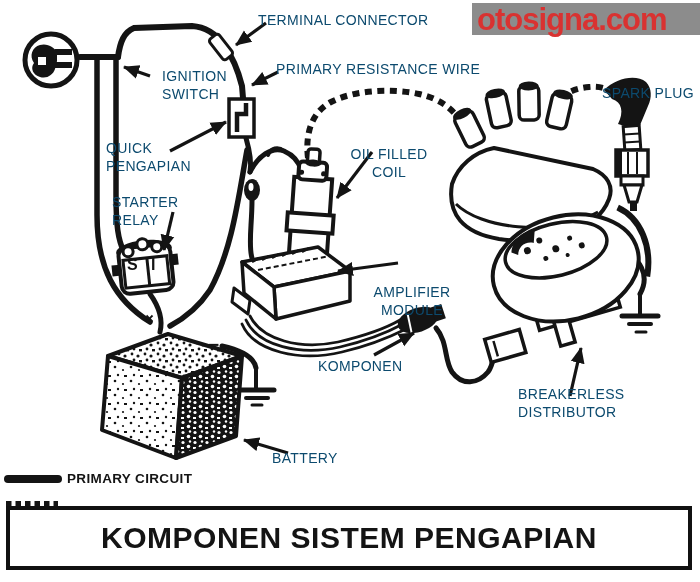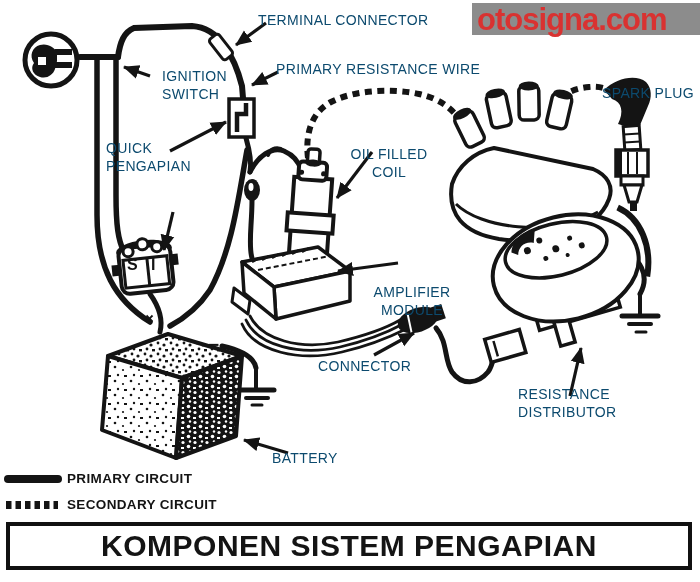--- a/index.html
+++ b/index.html
@@ -6,21 +6,21 @@
   .stage{position:relative;width:700px;height:582px;background:#ffffff;overflow:hidden;
          font-family:"Liberation Sans",sans-serif;}
   .stage svg{position:absolute;left:0;top:0;}
   .lbl{position:absolute;font-weight:400;font-size:14px;line-height:1.32;letter-spacing:.35px;
        color:#0c4a6e;white-space:pre-line;}
   .tc{text-align:center;margin-top:34px;}
   .mark{position:absolute;font-weight:700;color:#141414;}
   .watermark{position:absolute;left:472px;top:3px;width:228px;height:32px;box-sizing:border-box;
              padding-left:5px;font-weight:700;font-size:31px;line-height:33px;letter-spacing:-1px;}
   .sparkplug-lbl{position:absolute;right:6px;top:37px;text-align:right;margin-top:47px;}
-  .title-box{position:absolute;left:6px;top:522px;width:686px;height:48px;box-sizing:border-box;
+  .title-box{position:absolute;left:6px;top:506px;width:686px;height:64px;box-sizing:border-box;
              border:4px solid #111;background:#fff;display:flex;align-items:center;justify-content:center;}
   .title-text{font-weight:700;font-size:30px;letter-spacing:.5px;color:#141414;}
   .legend-lbl{position:absolute;font-weight:700;font-size:13.5px;letter-spacing:.35px;color:#141414;}
 </style>
 </head>
 <body>
 
 <div class="stage">
 
   <svg width="700" height="582" viewBox="0 0 700 582">
@@ -248,36 +248,37 @@
 
   <div class="lbl" style="left:122px;top:67px;margin-left:40px;">IGNITION
 SWITCH</div>
 
   <div class="lbl tc" style="left:334px;top:111px;width:110px;">OIL FILLED
 COIL</div>
 
   <div class="lbl" style="left:106px;top:139px;">QUICK
 PENGAPIAN</div>
 
+  <div class="lbl" style="left:112px;top:193px;">STARTER
+RELAY</div>
 
   <div class="lbl tc" style="left:360px;top:249px;width:104px;">AMPLIFIER
 MODULE</div>
 
-  <div class="lbl" style="left:318px;top:357px;">CONNECTOR</div>
-
-  <div class="lbl" style="left:518px;top:385px;">RESISTANCE
+  <div class="lbl" style="left:318px;top:357px;">KOMPONEN</div>
+
+  <div class="lbl" style="left:518px;top:385px;">BREAKERLESS
 DISTRIBUTOR</div>
 
   <div class="lbl" style="left:272px;top:449px;">BATTERY</div>
 
   <div class="mark" style="left:127px;top:256px;font-size:16px;">S</div>
   <div class="mark" style="left:151px;top:256px;font-size:16px;">I</div>
   <div class="mark" style="left:144px;top:309px;font-size:17px;transform:rotate(45deg);">+</div>
   <div class="mark" style="left:208px;top:334px;font-size:19px;">−</div>
 
   <div class="legend-lbl" style="left:67px;top:471px;">PRIMARY CIRCUIT</div>
-  <div class="legend-lbl" style="left:67px;top:497px;">SECONDARY CIRCUIT</div>
 
   <div class="title-box">
     <span class="title-text">KOMPONEN SISTEM PENGAPIAN</span>
   </div>
 
 </div>
 
 </body></html>

